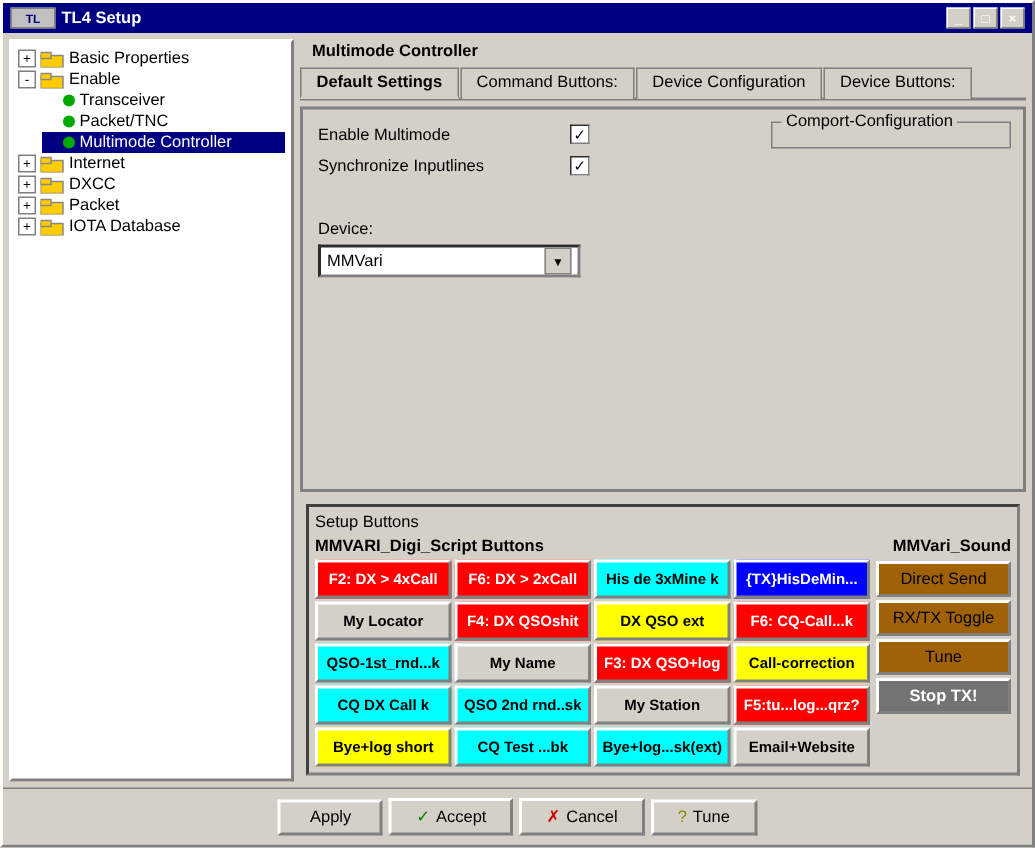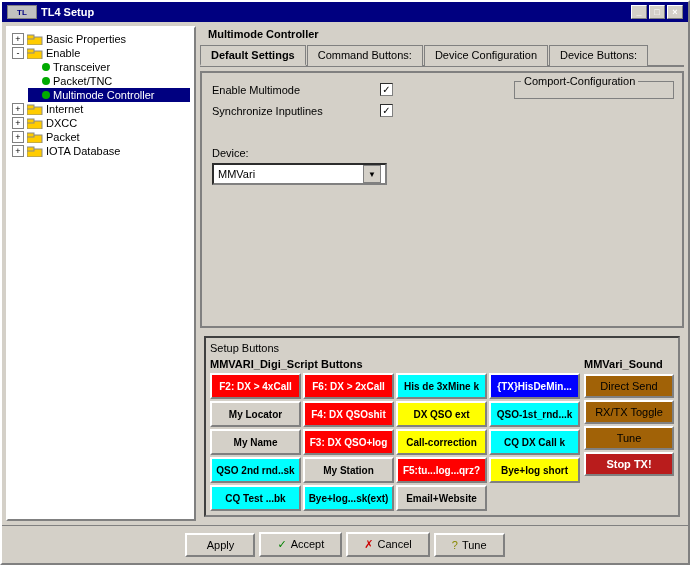--- a/index.html
+++ b/index.html
@@ -297,37 +297,37 @@
     .sound-panel {
       width: 90px;
       flex-shrink: 0;
       display: flex;
       flex-direction: column;
       gap: 2px;
     }
     .sound-title {
       font-size: 11px;
       font-weight: bold;
-      text-align: left;
+      text-align: right;
       margin-bottom: 2px;
     }
     .sound-btn {
       padding: 4px 6px;
       font-size: 11px;
       border: 2px solid;
       border-top-color: #ffffff;
       border-left-color: #ffffff;
       border-bottom-color: #808080;
       border-right-color: #808080;
       cursor: pointer;
       text-align: center;
       background: #a16207;
     }
     .sound-btn.stop {
-      background: #b91c1c;
+      background: #737373;
       color: white;
       font-weight: bold;
     }
     
     .bottom-bar {
       display: flex;
       justify-content: center;
       align-items: center;
       gap: 4px;
       padding: 6px;
@@ -339,21 +339,21 @@
       padding: 4px 16px;
       font-size: 11px;
       border: 2px solid;
       border-top-color: #ffffff;
       border-left-color: #ffffff;
       border-bottom-color: #808080;
       border-right-color: #808080;
       background: #d4d0c8;
       cursor: pointer;
       display: flex;
-      align-items: flex-start;
+      align-items: flex-end;
       gap: 4px;
       min-width: 70px;
       justify-content: center;
     }
     .bottom-btn:disabled {
       color: #808080;
     }
     .checkmark { color: #008000; font-size: 11px; }
     .crossmark { color: #cc0000; font-size: 11px; }
     .questionmark { color: #888800; font-size: 11px; }
@@ -500,20 +500,21 @@
           <div class="buttons-main">
             <div class="buttons-subtitle">MMVARI_Digi_Script Buttons</div>
             <div class="buttons-grid" id="btn-grid">
             <div class="btn-grid btn-red">F2: DX &gt; 4xCall</div>
                 <div class="btn-grid btn-red">F6: DX &gt; 2xCall</div>
                 <div class="btn-grid btn-cyan">His de 3xMine k</div>
                 <div class="btn-grid btn-blue">{TX}HisDeMin...</div>
                 <div class="btn-grid btn-gray">My Locator</div>
                 <div class="btn-grid btn-red">F4: DX QSOshit</div>
                 <div class="btn-grid btn-yellow">DX QSO ext</div>
+                <div class="btn-grid btn-red">F6: CQ-Call...k</div>
                 <div class="btn-grid btn-cyan">QSO-1st_rnd...k</div>
                 <div class="btn-grid btn-gray">My Name</div>
                 <div class="btn-grid btn-red">F3: DX QSO+log</div>
                 <div class="btn-grid btn-yellow">Call-correction</div>
                 <div class="btn-grid btn-cyan">CQ DX Call k</div>
                 <div class="btn-grid btn-cyan">QSO 2nd rnd..sk</div>
                 <div class="btn-grid btn-gray">My Station</div>
                 <div class="btn-grid btn-red">F5:tu...log...qrz?</div>
                 <div class="btn-grid btn-yellow">Bye+log short</div>
                 <div class="btn-grid btn-cyan">CQ Test ...bk</div>

